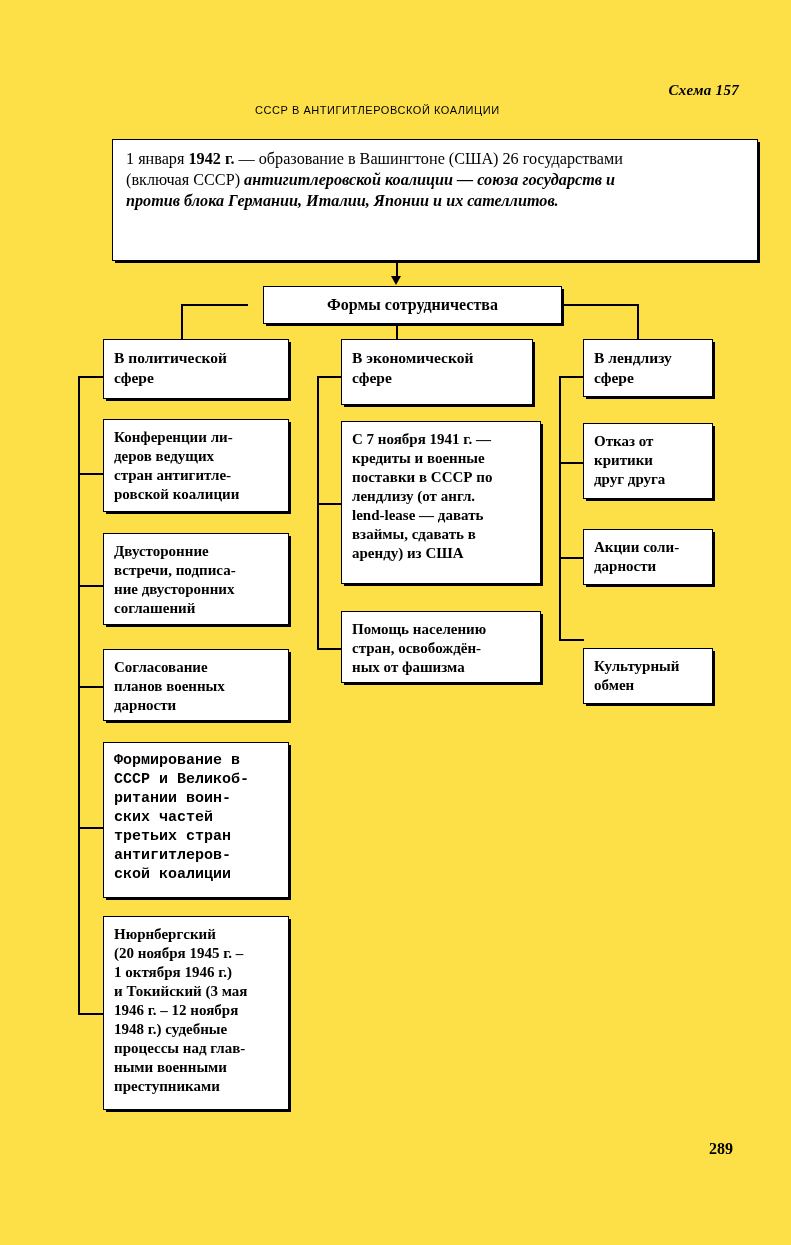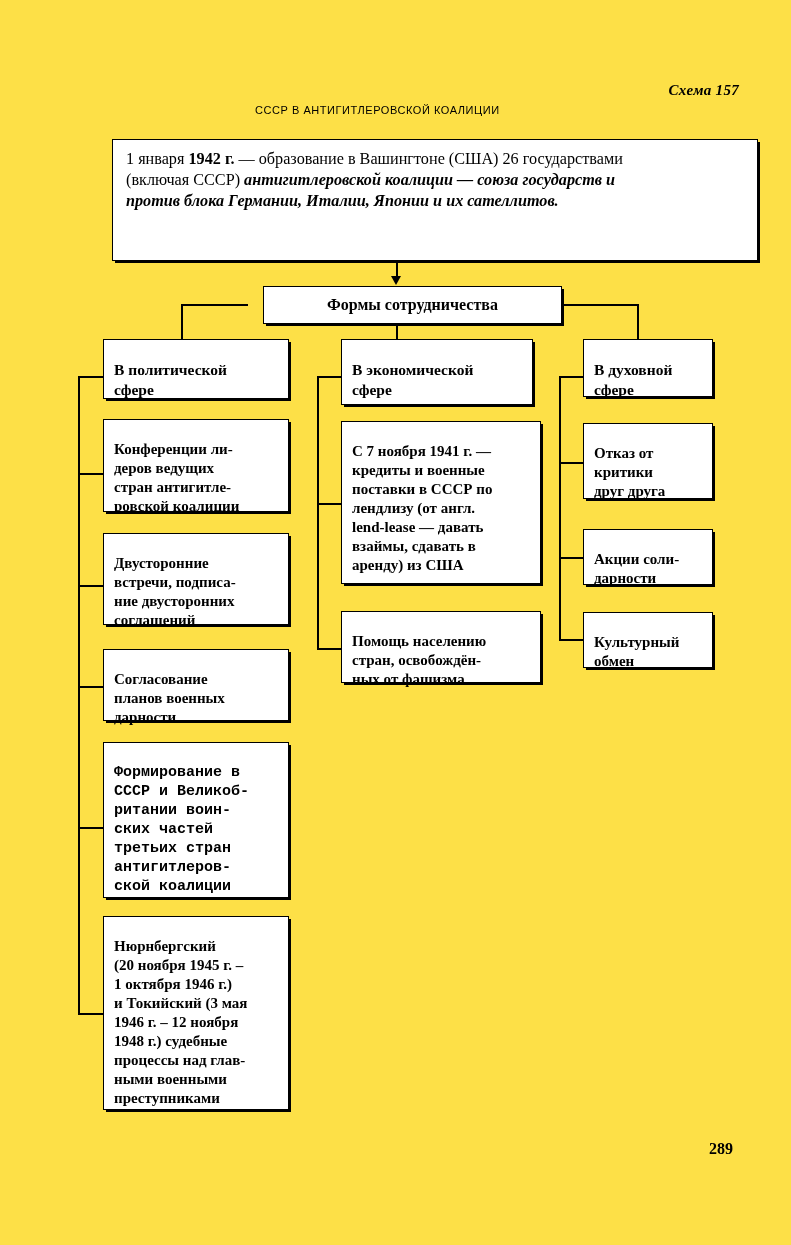--- a/index.html
+++ b/index.html
@@ -51,21 +51,21 @@
     font-size: 16px;
   }
 
   
   .box {
     position: absolute;
     box-sizing: border-box;
     border: 1.4px solid #000;
     background: #ffffff;
     box-shadow: 2.5px 2.5px 0 -0.5px #000;
-    padding: 20px 9px 5px 10px;
+    padding: 8px 9px 5px 10px;
     font-size: 15px;
     line-height: 1.27;
     font-weight: bold;
     z-index: 3;
   }
   .box .ln { display: block; white-space: pre; }
 
   
   #intro-box {
     left: 72px;
@@ -110,21 +110,21 @@
   #pol-4 { left: 103px; top: 742px; width: 186px; height: 156px; font-family: Liberation Mono, monospace; }
   #pol-5 { left: 103px; top: 916px; width: 186px; height: 194px; }
 
   
   #eco-1 { left: 341px; top: 421px; width: 200px; height: 163px; }
   #eco-2 { left: 341px; top: 611px; width: 200px; height: 72px; }
 
   
   #spi-1 { left: 583px; top: 423px; width: 130px; height: 76px; }
   #spi-2 { left: 583px; top: 529px; width: 130px; height: 56px; }
-  #spi-3 { left: 583px; top: 612px; width: 130px; height: 56px; }
+  #spi-3 { left: 583px; top: 648px; width: 130px; height: 56px; }
 
   
   .conn {
     position: absolute;
     background: #000;
     z-index: 1;
   }
   .vline { width: 1.6px; }
   .hline { height: 1.6px; }
   .arrow-down {
@@ -243,21 +243,21 @@
     <span class="ln">аренду) из США</span>
   </div>
 
   <div class="box" id="eco-2">
     <span class="ln">Помощь населению</span>
     <span class="ln">стран, освобождён-</span>
     <span class="ln">ных от фашизма</span>
   </div>
 
   <div class="box sphere-head" id="head-spi">
-    <span class="ln">В духовной</span>
+    <span class="ln">В лендлизу</span>
     <span class="ln">сфере</span>
   </div>
 
   <div class="conn vline" style="left:559px; top:376px; height:264px;"></div>
   <div class="conn hline" style="left:559px; top:376px; width:25px;"></div>
   <div class="conn hline" style="left:559px; top:462px; width:25px;"></div>
   <div class="conn hline" style="left:559px; top:557px; width:25px;"></div>
   <div class="conn hline" style="left:559px; top:639px; width:25px;"></div>
 
   <div class="box" id="spi-1">

